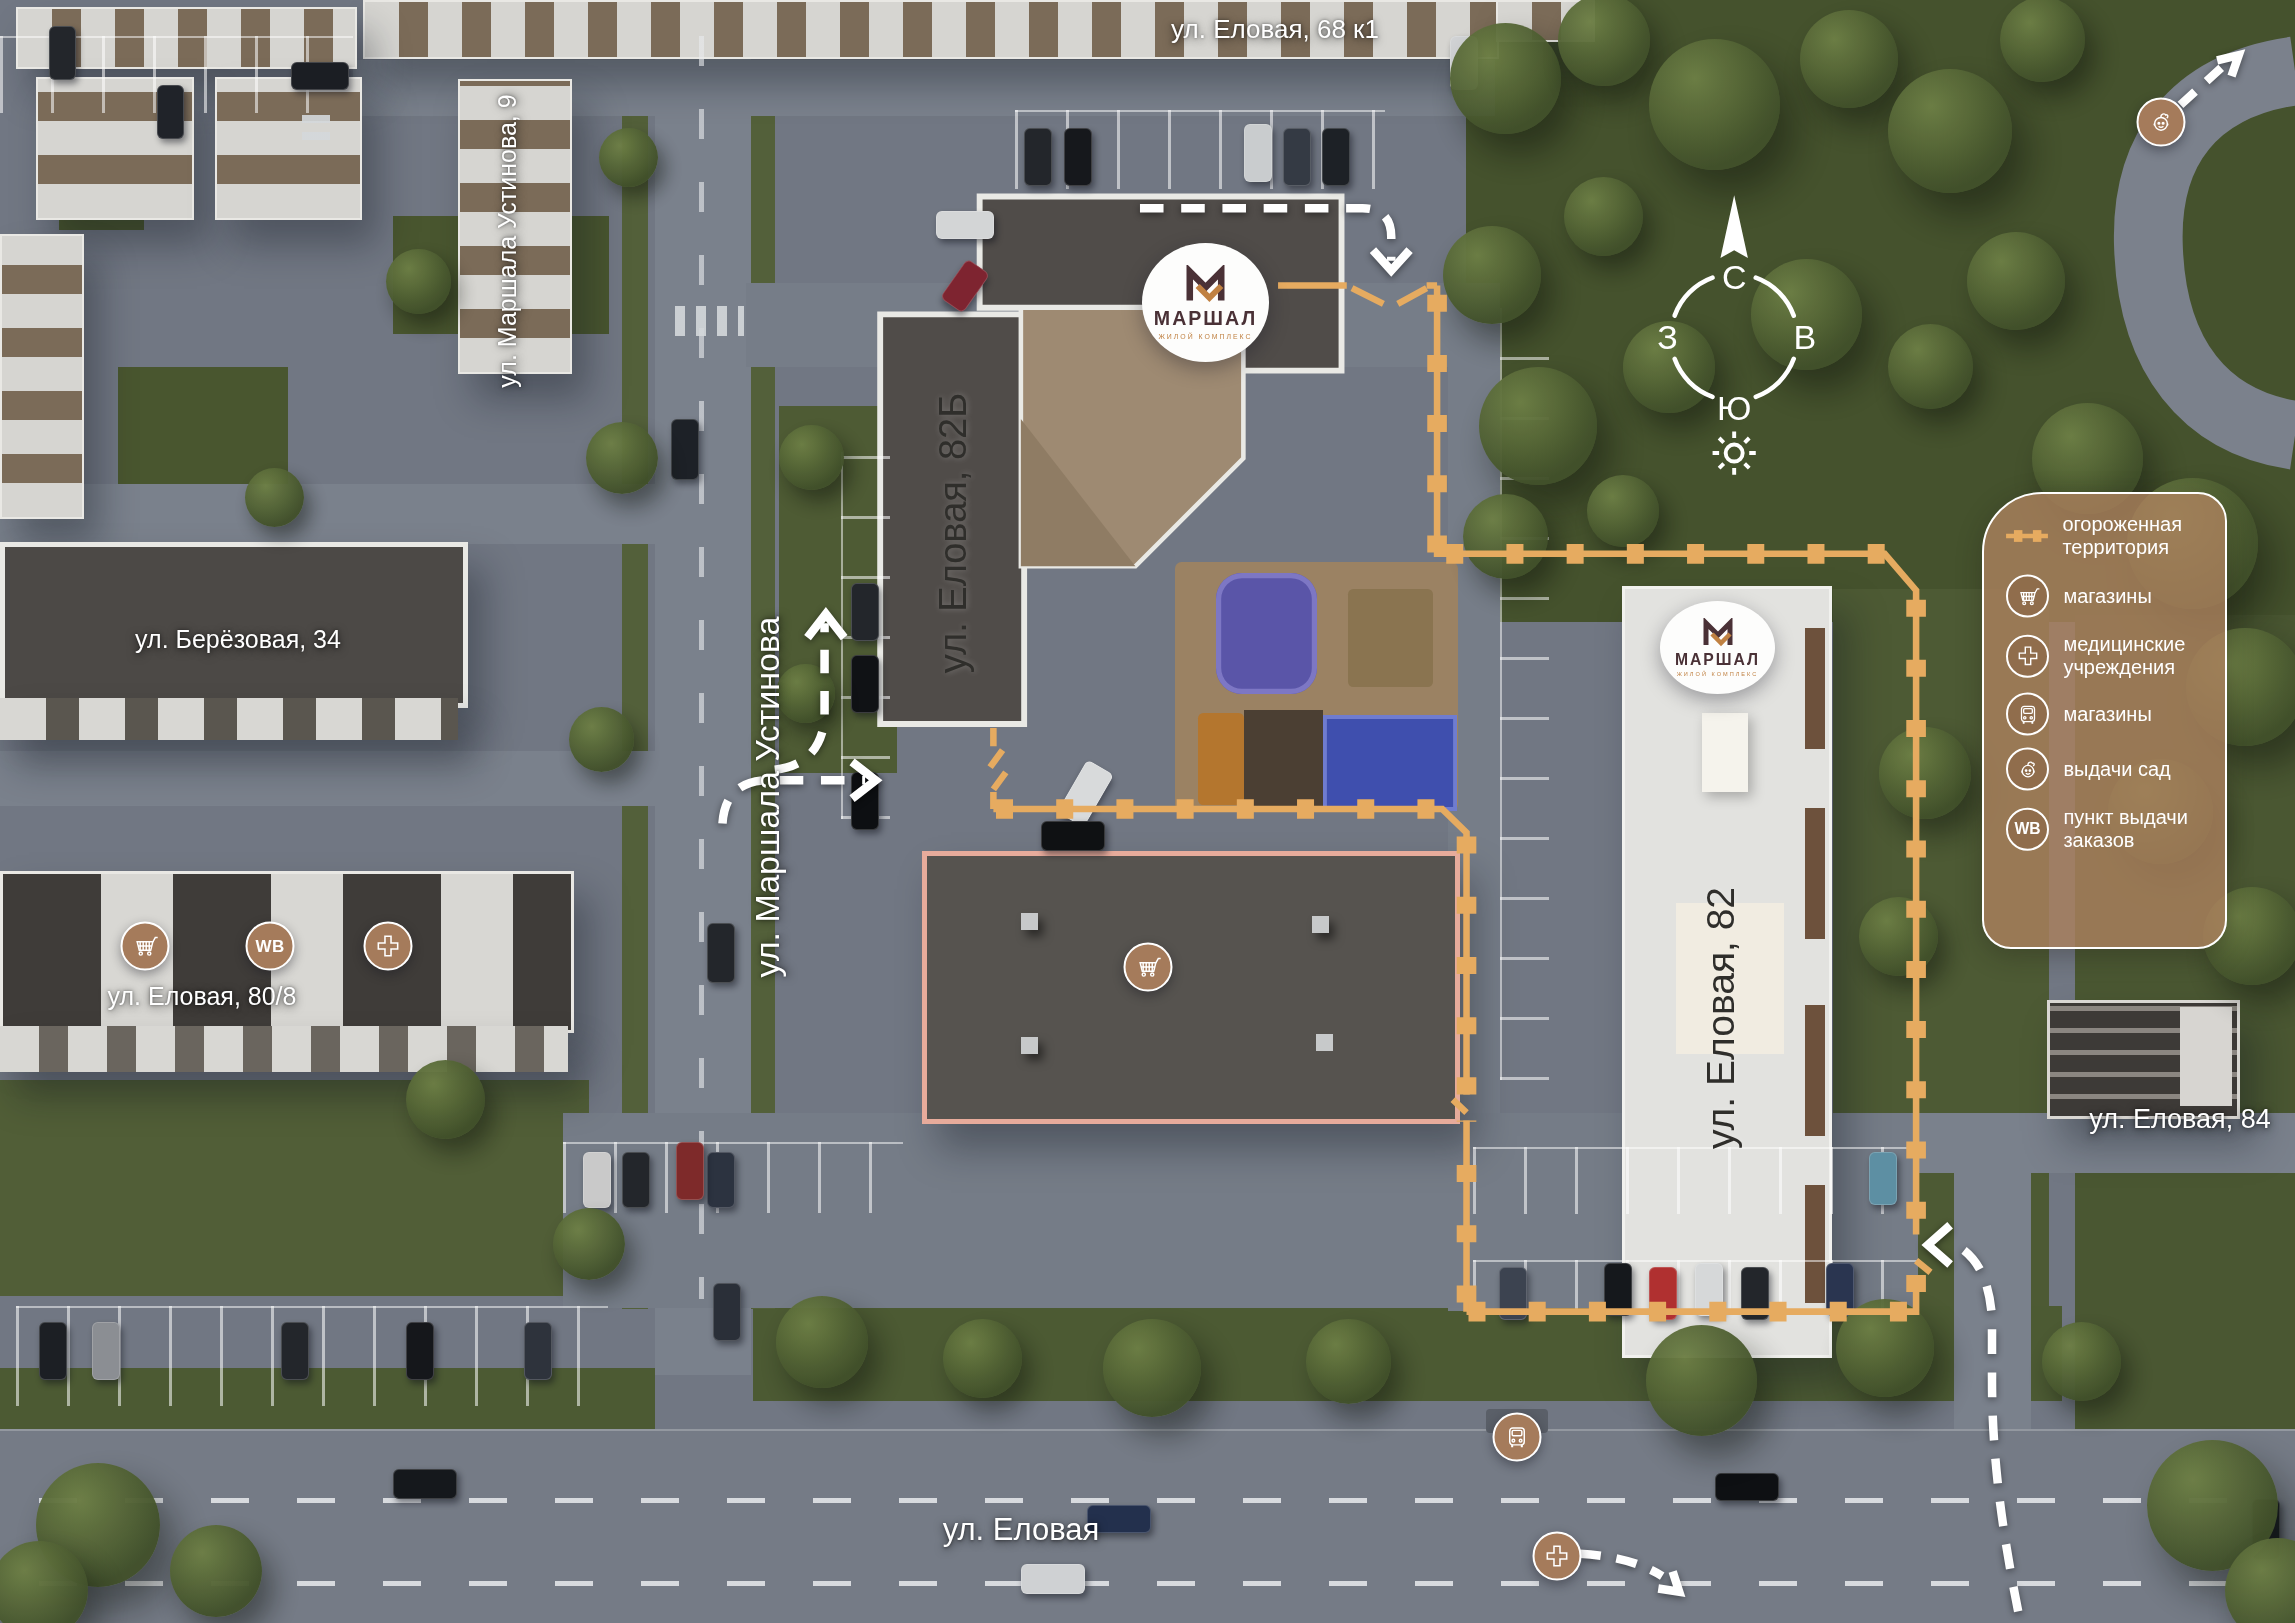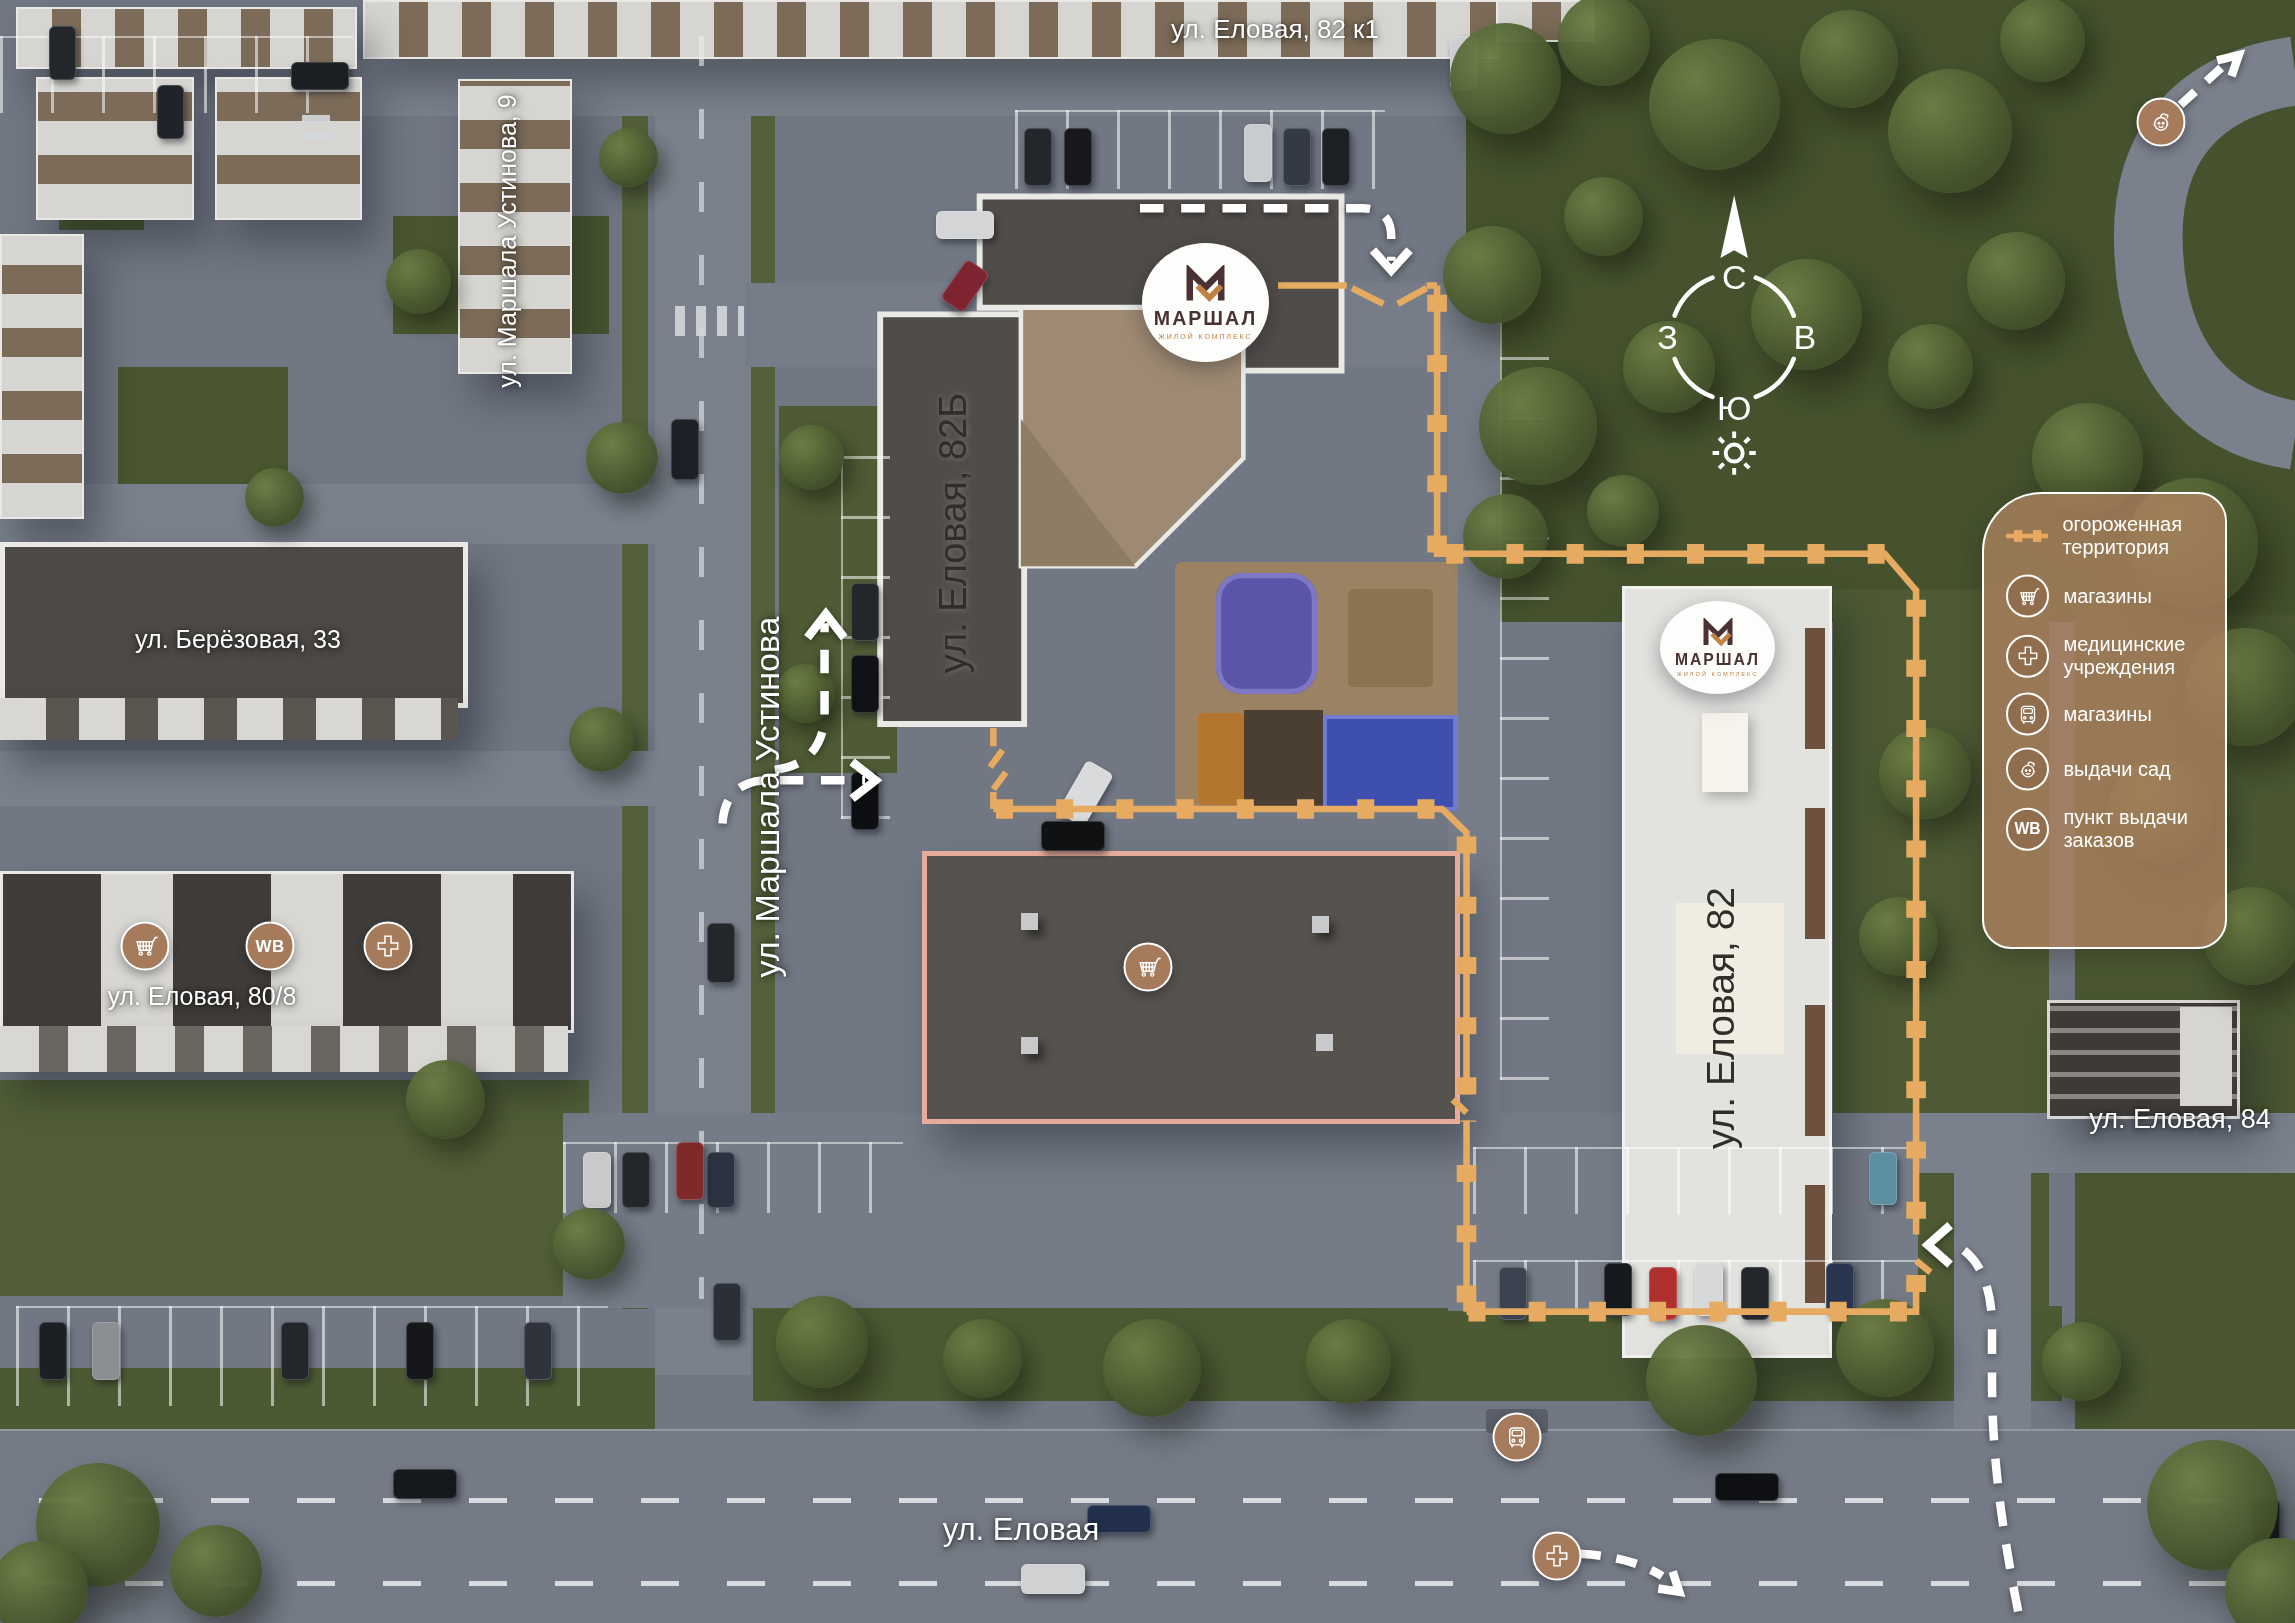--- a/index.html
+++ b/index.html
@@ -182,24 +182,24 @@
         <text x="2650" y="642">Ю</text>
         <text x="2548" y="533">З</text>
       </g>
       <g stroke="#fff" stroke-width="6" fill="none">
         <circle cx="2650" cy="692" r="13"></circle>
         <path d="M2650,669 V659 M2650,715 V725 M2627,692 H2617 M2673,692 H2683 M2634,676 L2627,669 M2666,676 L2673,669 M2634,708 L2627,715 M2666,708 L2673,715"></path>
       </g>
     </g>
   </svg>
 
-  <div class="lbl" style="left:1275px;top:29px;font-size:26px;z-index:50;">ул. Еловая, 82 к1</div>
+  <div class="lbl" style="left:1275px;top:29px;font-size:26px;z-index:50;">ул. Еловая, 68 к1</div>
   <div class="lbl vert" style="left:507px;top:241px;font-size:25px;z-index:50;">ул. Маршала Устинова, 9</div>
   <div class="lbl vert" style="left:767px;top:797px;font-size:34px;z-index:50;">ул. Маршала Устинова</div>
-  <div class="lbl" style="left:238px;top:639px;font-size:25px;z-index:50;">ул. Берёзовая, 33</div>
+  <div class="lbl" style="left:238px;top:639px;font-size:25px;z-index:50;">ул. Берёзовая, 34</div>
   <div class="lbl" style="left:202px;top:996px;font-size:25px;z-index:50;">ул. Еловая, 80/8</div>
   <div class="lbl vert dark" style="left:953px;top:533px;font-size:38px;z-index:50;">ул. Еловая, 82Б</div>
   <div class="lbl vert dark" style="left:1721px;top:1018px;font-size:39px;z-index:50;">ул. Еловая, 82</div>
   <div class="lbl" style="left:2180px;top:1119px;font-size:27px;z-index:50;">ул. Еловая, 84</div>
   <div class="lbl" style="left:1021px;top:1530px;font-size:31px;z-index:50;text-align:right;">ул. Еловая</div>
 
   <div class="badge" style="left:1142px;top:243px;width:127px;height:119px;z-index:50;">
     <svg width="43" height="38" viewBox="0 0 64 58">
       <path d="M8,54 V10 L32,34 L56,10 V54" stroke="#4a3136" stroke-width="10" fill="none"></path>
       <path d="M20,32 L38,50 L56,32" stroke="#c08142" stroke-width="9" fill="none"></path>

